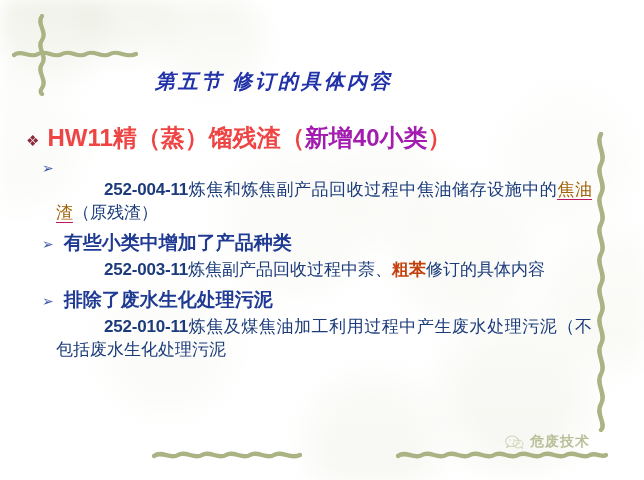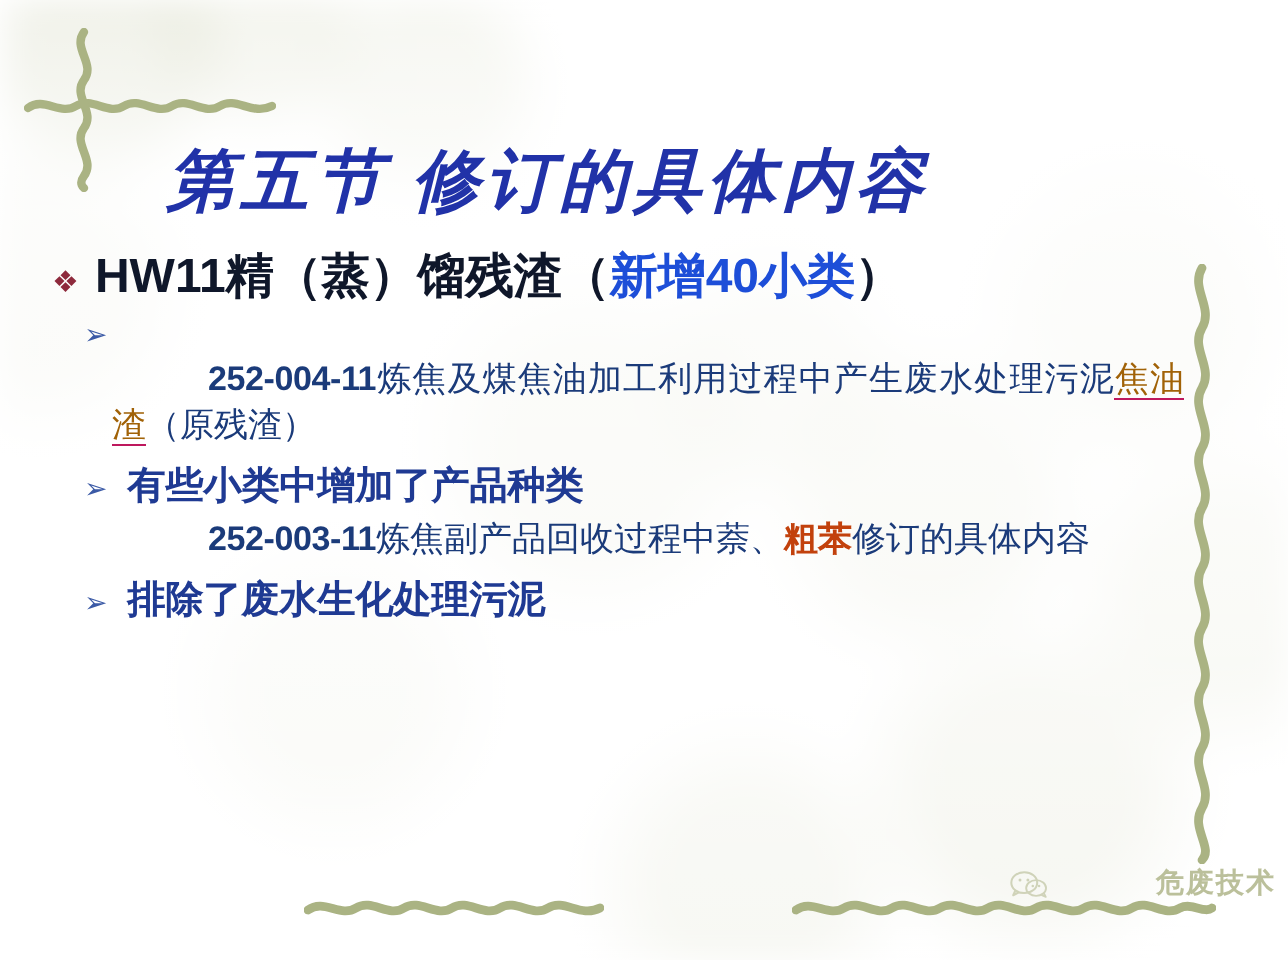--- a/index.html
+++ b/index.html
@@ -56,21 +56,21 @@
   #deco-bottom-left-h { left: 152px; top: 447px; width: 150px; height: 12px; }
 
   
   #title {
     position: absolute;
     left: 0;
     top: 68px;
     width: 548px;
     text-align: center;
     font-family: "Liberation Serif", "DejaVu Serif", serif;
-    font-size: 34px;
+    font-size: 20px;
     font-weight: bold;
     font-style: italic;
     letter-spacing: 3px;
     color: #2132a8;
     text-shadow: 0 1px 0 rgba(255,255,255,0.9);
   }
 
   
   #body {
     position: absolute;
@@ -89,22 +89,22 @@
     color: #1f3a93;
     letter-spacing: 0px;
     font-family: "Liberation Sans", "DejaVu Sans", sans-serif;
   }
   .lvl1 .bullet-diamond {
     color: #8e2a3c;
     font-size: 15px;
     margin-right: 8px;
     line-height: 1;
   }
-  .lvl1 .t-blue { color: #0f172a; text-align: center; }
-  .lvl1 .t-red  { color: #1d4ed8; }
+  .lvl1 .t-blue { color: #ef4444; text-align: center; }
+  .lvl1 .t-red  { color: #a21caf; }
 
   .lvl2 {
     display: flex;
     align-items: baseline;
     padding: 0 0 0 42px;
     margin: 6px 0 2px 0;
     font-size: 19px;
     font-weight: bold;
     color: #1f3a93;
     font-family: "Liberation Sans", "DejaVu Sans", sans-serif;
@@ -155,21 +155,20 @@
     height: 15px;
     opacity: 0.62;
   }
   #footer-logo .wm-text {
     font-family: "Liberation Serif", "DejaVu Serif", serif;
     font-size: 14px;
     font-weight: bold;
     color: #b8bd96;
     letter-spacing: 1px;
     opacity: 0.95;
-    margin-left: 48px;
   }
 </style>
 </head>
 <body>
 
 <div id="slide">
 
   <div class="bg-layer bg-wash"></div>
   <div class="bg-layer bg-fade"></div>
 
@@ -210,34 +209,37 @@
 
     <div class="lvl1">
       <span class="bullet-diamond">❖</span>
       <span><span class="t-blue">HW11</span><span class="t-blue">精（蒸）馏残渣（</span><span class="t-red">新增40小类</span><span class="t-blue">）</span></span>
     </div>
 
     <div class="lvl2">
       <span class="bullet-arrow">➢</span>
     </div>
     <div class="lvl3">
-      <span class="num">252-004-11</span><span>炼焦及煤焦油加工利用过程中产生废水处理污泥</span><span class="t-red-u">焦油渣</span><span>（原残渣）</span>
+      <span class="num">252-004-11</span><span>炼焦和炼焦副产品回收过程中焦油储存设施中的</span><span class="t-red-u">焦油渣</span><span>（原残渣）</span>
     </div>
 
     <div class="lvl2">
       <span class="bullet-arrow">➢</span>
       <span>有些小类中增加了产品种类</span>
     </div>
     <div class="lvl3">
       <span class="num">252-003-11</span><span>炼焦副产品回收过程中萘、</span><span class="t-red-b">粗苯</span><span>修订的具体内容</span>
     </div>
 
     <div class="lvl2">
       <span class="bullet-arrow">➢</span>
       <span>排除了废水生化处理污泥</span>
+    </div>
+    <div class="lvl3">
+      <span class="num">252-010-11</span><span>炼焦及煤焦油加工利用过程中产生废水处理污泥（不包括废水生化处理污泥</span>
     </div>
 
   </div>
 
   <div id="footer-logo">
     <span class="wx">
       <svg viewBox="0 0 24 19" width="19" height="15">
         <ellipse cx="9" cy="8" rx="8.2" ry="6.6" fill="none" stroke="#b8bd96" stroke-width="1.3"></ellipse>
         <path d="M3.5,12.6 L2,16 L5.6,14.1" fill="none" stroke="#b8bd96" stroke-width="1.3" stroke-linejoin="round"></path>
         <circle cx="6.3" cy="6.4" r="0.95" fill="#b8bd96"></circle>

